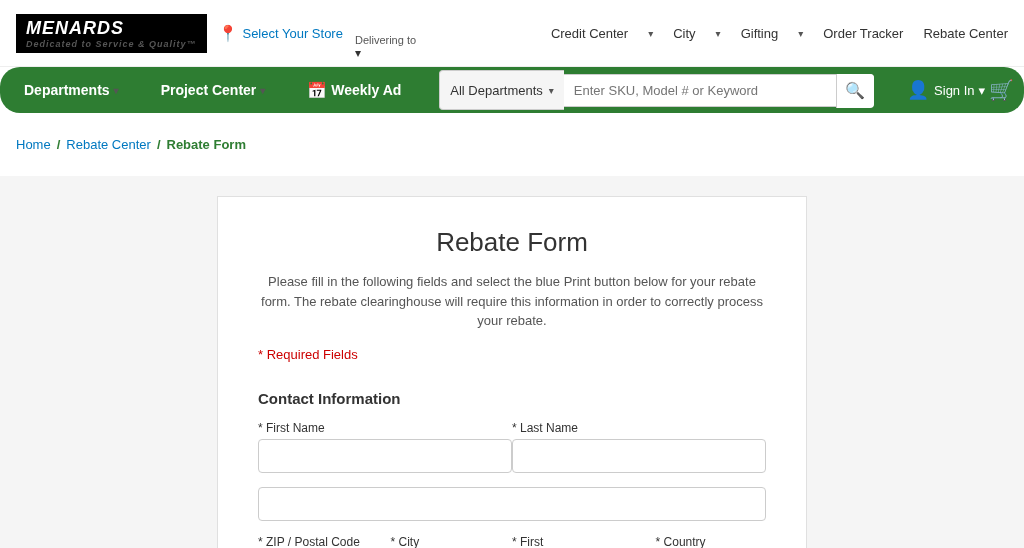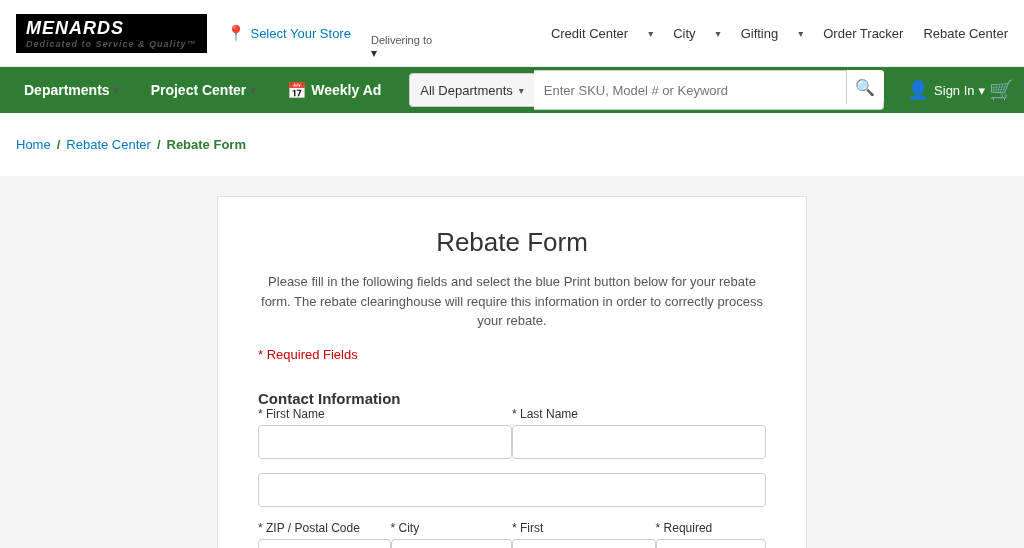--- a/index.html
+++ b/index.html
@@ -8,21 +8,21 @@
     
     .top-bar {
       background: #fff;
       display: flex;
       align-items: center;
       justify-content: space-between;
       padding: 6px 16px;
       border-bottom: 1px solid #eee;
       font-size: 13px;
     }
-    .top-bar-left { display: flex; align-items: center; gap: 20px; }
+    .top-bar-left { display: flex; align-items: center; gap: 12px; }
     .top-bar-right { display: flex; align-items: center; gap: 20px; color: #333; font-size: 13px; }
     .top-bar-right span { cursor: pointer; text-align: right; }
     .delivering { display: flex; flex-direction: column; font-size: 12px; margin-top: 28px; }
     .delivering-label { color: #555; font-size: 11px; }
     .store-selector { display: flex; align-items: center; gap: 4px; color: #0078c0; cursor: pointer; font-size: 13px; }
     .location-icon { color: #4caf50; font-size: 16px; }
     .logo-area { display: flex; align-items: center; }
     .logo-box {
       background: #000;
       color: #fff;
@@ -36,21 +36,22 @@
     .dropdown-arrow { font-size: 10px; color: #555; }
     .top-right-link { cursor: pointer; color: #333; display: flex; align-items: center; gap: 4px; }
 
     
     .main-nav {
       background: #2e7d32;
       display: flex;
       align-items: center;
       padding: 0 10px;
       height: 46px;
-      gap: 4px;
+      gap: 14px;
+      border-radius: 20px;
     }
     .nav-item {
       color: #fff;
       font-size: 14px;
       font-weight: 600;
       padding: 0 14px;
       height: 46px;
       display: flex;
       align-items: center;
       gap: 4px;
@@ -63,36 +64,36 @@
       align-items: center;
       flex: 1;
       margin: 0 10px;
       height: 34px;
     }
     .search-dept {
       background: #f5f5f5;
       border: 1px solid #ccc;
       border-right: none;
       padding: 0 10px;
-      height: 34px;
+      height: 40px;
       font-size: 13px;
       display: flex;
       align-items: center;
       gap: 6px;
       cursor: pointer;
       white-space: nowrap;
       border-radius: 4px 0 0 4px;
     }
     .search-input-wrap {
       flex: 1;
       position: relative;
     }
     .search-input-wrap input {
       width: 100%;
-      height: 40px;
+      height: 33px;
       border: 1px solid #ccc;
       border-left: none;
       padding: 0 40px 0 10px;
       font-size: 13px;
       outline: none;
       border-radius: 0 4px 4px 0;
     }
     .search-btn {
       position: absolute;
       right: 0;
@@ -168,21 +169,21 @@
     }
     .required-notice {
       color: #c00;
       font-size: 13px;
       margin-bottom: 28px;
     }
     .section-title {
       font-size: 15px;
       font-weight: 700;
       color: #333;
-      margin-bottom: 0;
+      margin-bottom: 14px;
     }
     .form-row {
       display: flex;
       margin-bottom: 14px;
     }
     .form-group {
       display: flex;
       flex-direction: column;
       flex: 1;
     }
@@ -309,21 +310,21 @@
         <label class="form-label">* City</label>
         <input type="text" class="form-control" style="">
       </div>
       <div class="form-group" style="flex:1.3">
         <label class="form-label">* First</label>
         <select class="form-control">
           <option>- Select a state -</option>
         </select>
       </div>
       <div class="form-group" style="flex:1">
-        <label class="form-label">* Required</label>
+        <label class="form-label">* Country</label>
         <select class="form-control">
           <option>USA</option>
         </select>
       </div>
     </div>
 
   </div>
 </div>
 
 </body></html>

